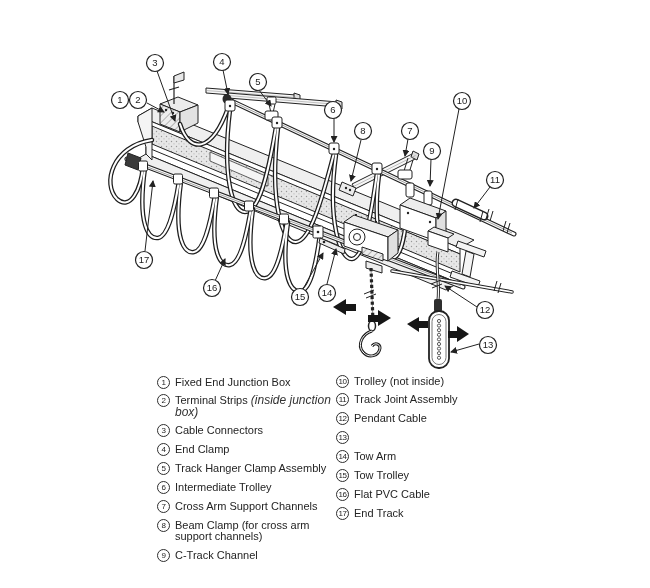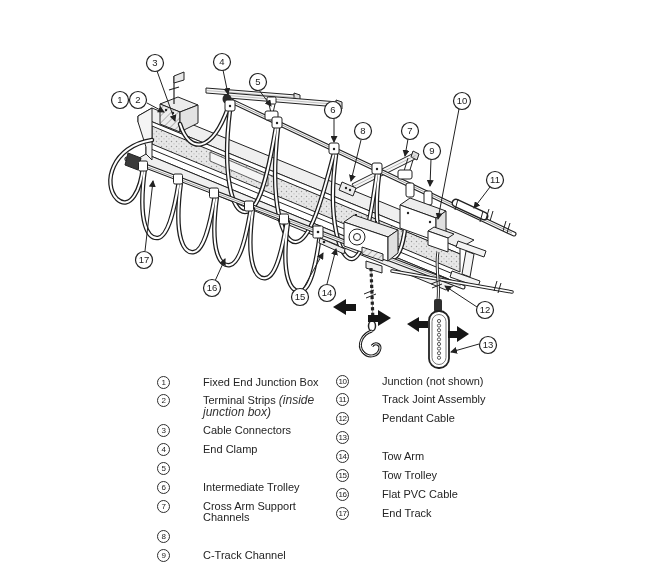--- a/index.html
+++ b/index.html
@@ -9,21 +9,21 @@
   svg text{font-family:"Liberation Sans", sans-serif;fill:#222;}
   .balloon-num{font-size:9.5px;text-anchor:middle;}
   
   .legend-col{position:absolute;}
   #legend-left{left:157px;top:375px;width:178px;}
   #legend-right{left:336px;top:374px;width:208px;}
   .lrow{display:flex;align-items:flex-start;margin-bottom:5.4px;}
   .lnum{flex:none;width:13px;height:13px;box-sizing:border-box;border:1px solid #2e2e2e;
         border-radius:50%;font-size:8px;line-height:11px;text-align:center;color:#222;
         letter-spacing:-0.5px;margin-right:5px;margin-top:0.5px;}
-  .ltext{font-size:11px;line-height:11.5px;color:#242424;padding-top:1.5px;margin-left:28px;}
+  .ltext{font-size:11px;line-height:11.5px;color:#242424;padding-top:1.5px;}
   .lline{display:block;}
   .lnote{font-style:italic;font-size:12px;color:#333;}
 </style>
 </head>
 <body>
 
 <div id="canvas">
 
 <svg id="drawing" width="650" height="588" viewBox="0 0 650 588">
   <defs>
@@ -389,49 +389,56 @@
         </span>
   </div>
   <div class="lrow">
     <span class="lnum">4</span>
     <span class="ltext">
           <span class="lline">End Clamp</span>
         </span>
   </div>
   <div class="lrow">
     <span class="lnum">5</span>
+    <span class="ltext">
+          <span class="lline">Track Hanger Clamp Assembly</span>
+        </span>
   </div>
   <div class="lrow">
     <span class="lnum">6</span>
     <span class="ltext">
           <span class="lline">Intermediate Trolley</span>
         </span>
   </div>
   <div class="lrow">
     <span class="lnum">7</span>
     <span class="ltext">
           <span class="lline">Cross Arm Support Channels</span>
         </span>
   </div>
   <div class="lrow">
     <span class="lnum">8</span>
+    <span class="ltext">
+      <span class="lline">Beam Clamp (for cross arm</span>
+      <span class="lline">support channels)</span>
+    </span>
   </div>
   <div class="lrow">
     <span class="lnum">9</span>
     <span class="ltext">
           <span class="lline">C-Track Channel</span>
         </span>
   </div>
 </div>
 
 <div id="legend-right" class="legend-col">
   <div class="lrow">
     <span class="lnum">10</span>
     <span class="ltext">
-      <span class="lline">Junction (not shown)</span>
+      <span class="lline">Trolley (not inside)</span>
     </span>
   </div>
   <div class="lrow">
     <span class="lnum">11</span>
     <span class="ltext">
           <span class="lline">Track Joint Assembly</span>
         </span>
   </div>
   <div class="lrow">
     <span class="lnum">12</span>

